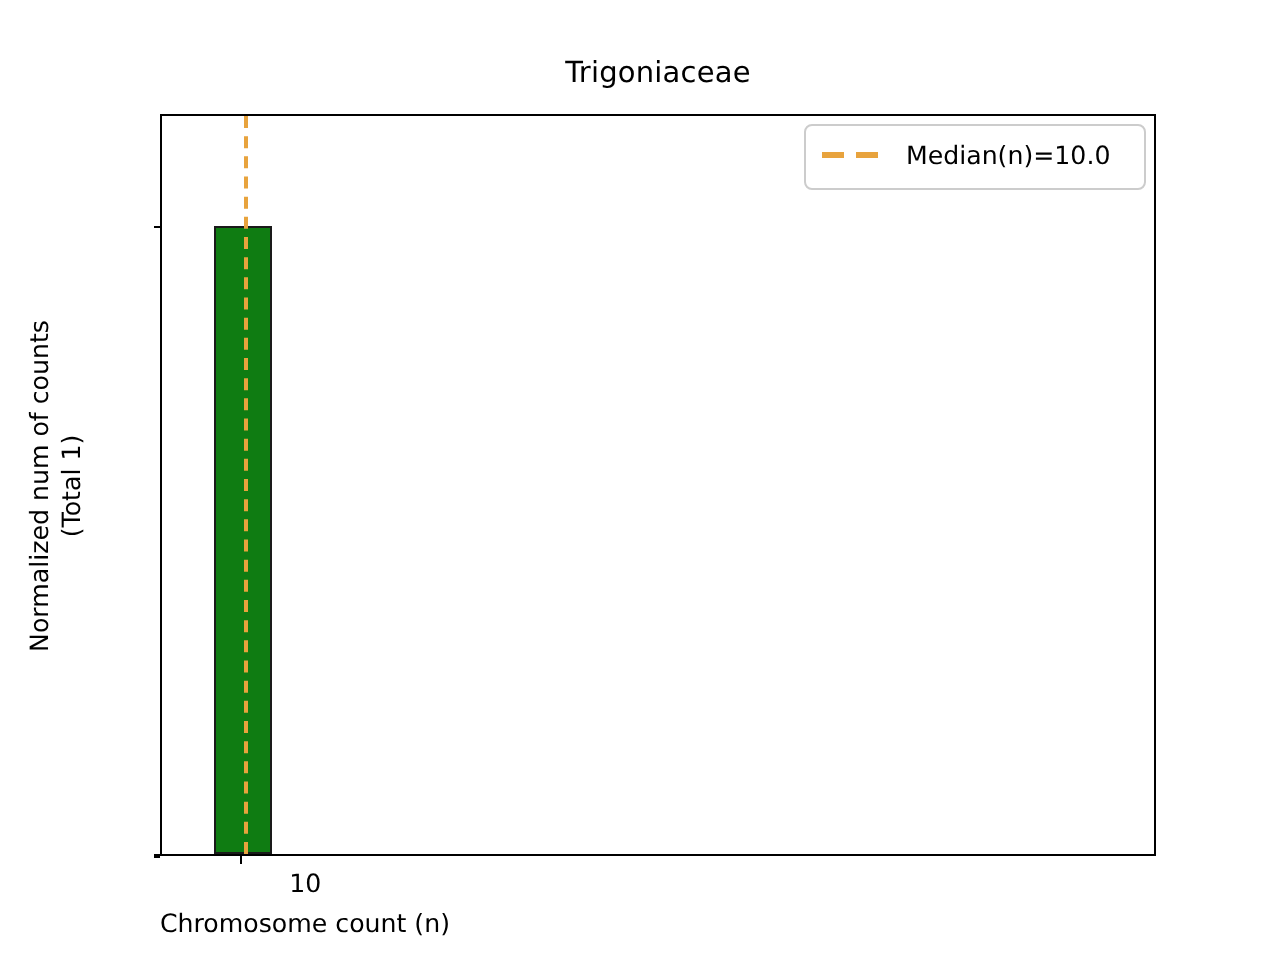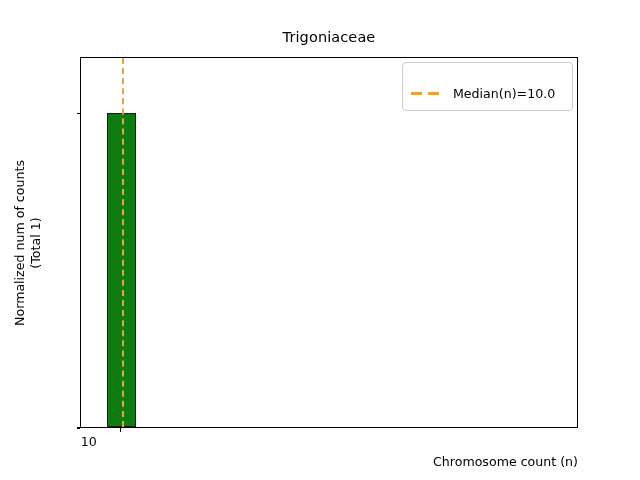--- a/index.html
+++ b/index.html
@@ -86,31 +86,31 @@
     top: 428px;
     width: 1.3px;
     height: 3.6px;
     background: #000000;
   }
   .xtick-label {
     position: absolute;
     top: 434px;
     font-size: 12.6px;
     color: #000000;
-    text-align: left;
+    text-align: right;
     white-space: nowrap;
   }
 
   
   #xlabel {
     position: absolute;
     left: 80px;
     top: 454px;
     width: 498px;
-    text-align: right;
+    text-align: left;
     font-size: 12.6px;
     color: #000000;
   }
   #ylabel-wrap {
     position: absolute;
     left: 0px;
     top: 57px;
     width: 56px;
     height: 371px;
   }
@@ -137,21 +137,20 @@
     width: 171px;
     box-sizing: border-box;
     background: #ffffff;
     border: 1px solid #cccccc;
     border-radius: 4px;
     padding: 6px 8px 7px 8px;
   }
   .legend-row {
     display: flex;
     align-items: flex-start;
-    margin-top: 16px;
   }
   .legend-swatch {
     width: 33px;
     min-width: 33px;
     height: 15px;
     position: relative;
     margin-right: 9px;
     margin-top: 1px;
   }
   .legend-swatch .dashseg {

